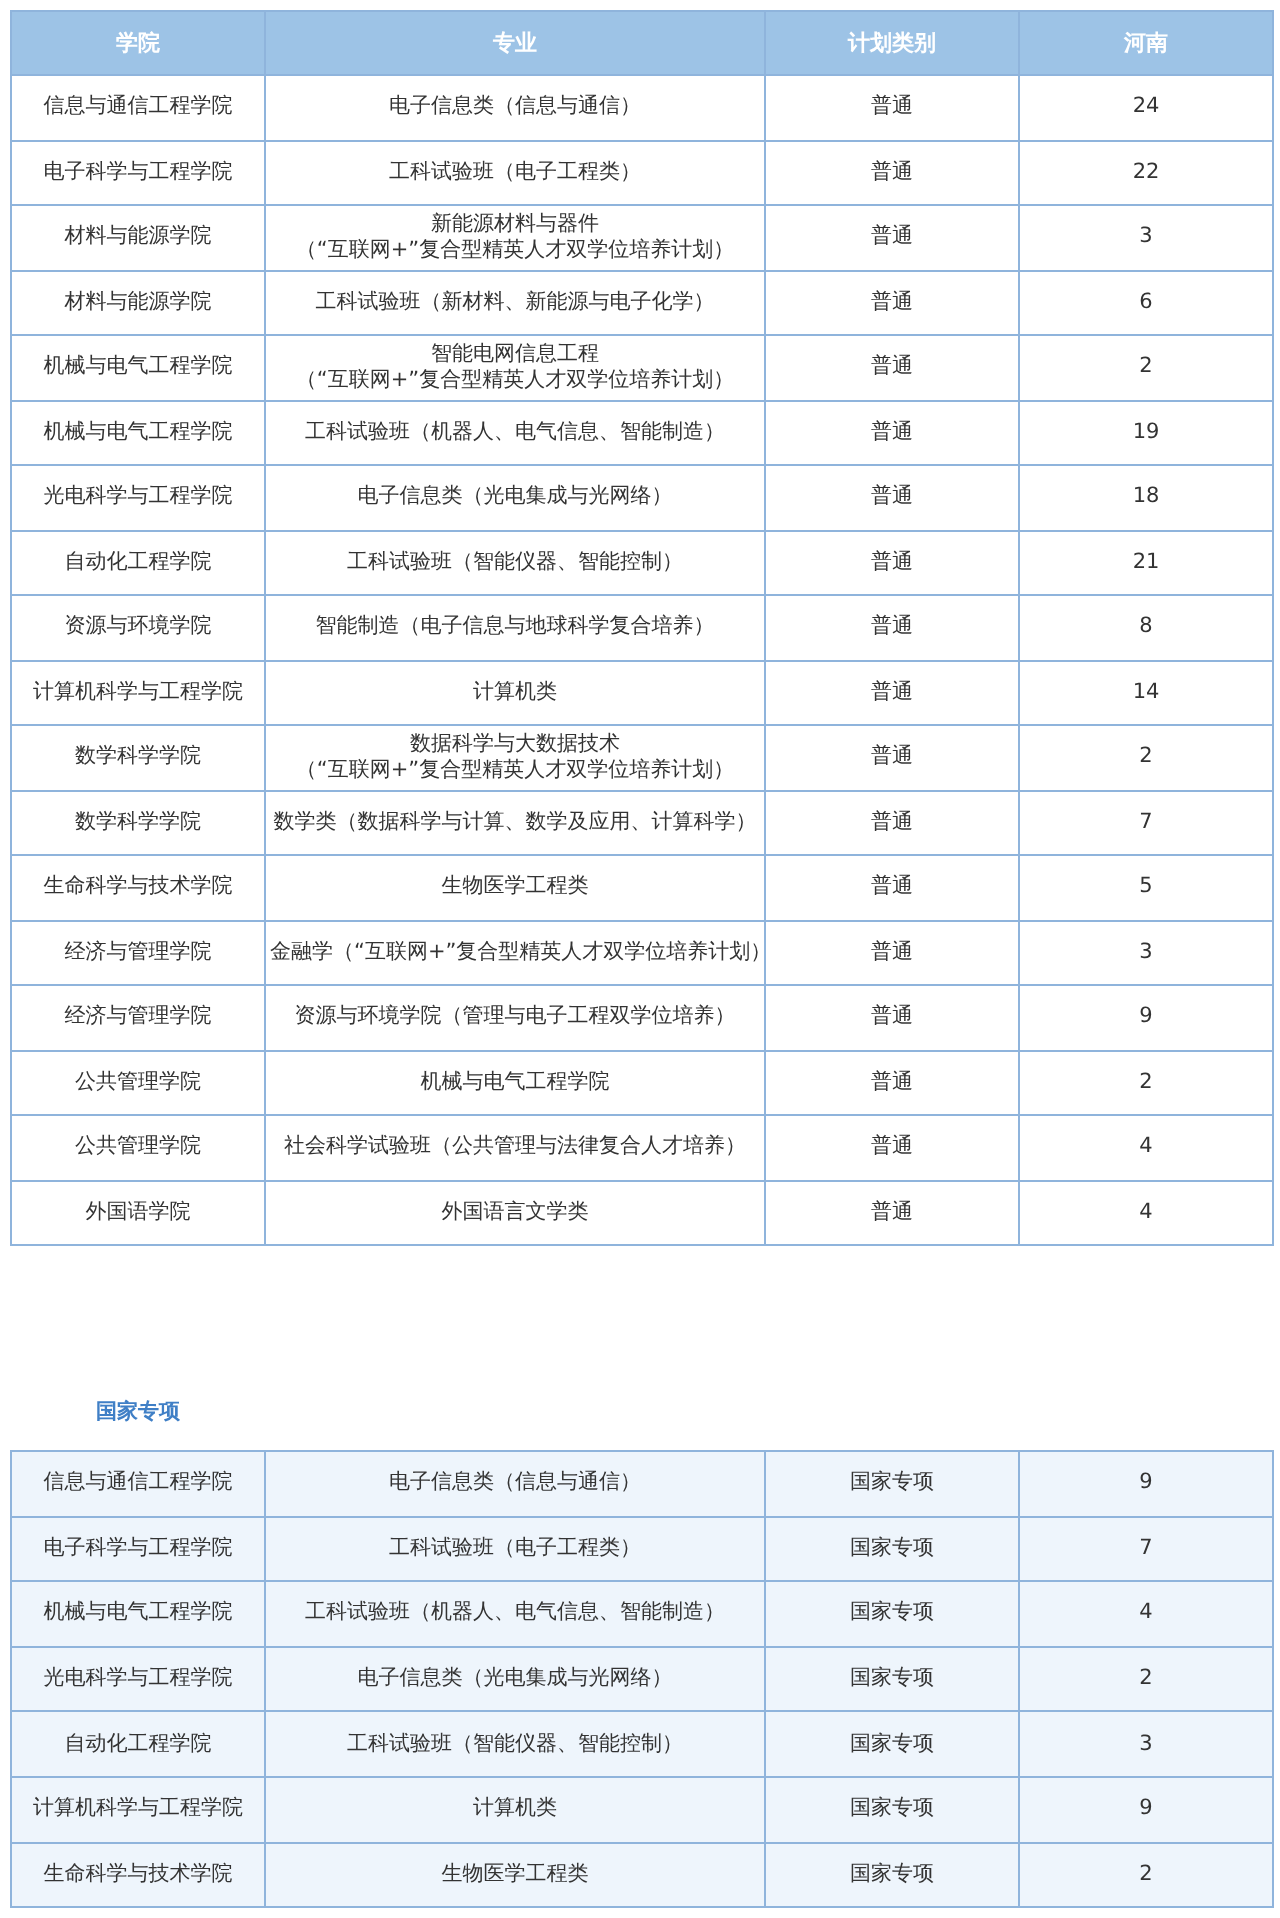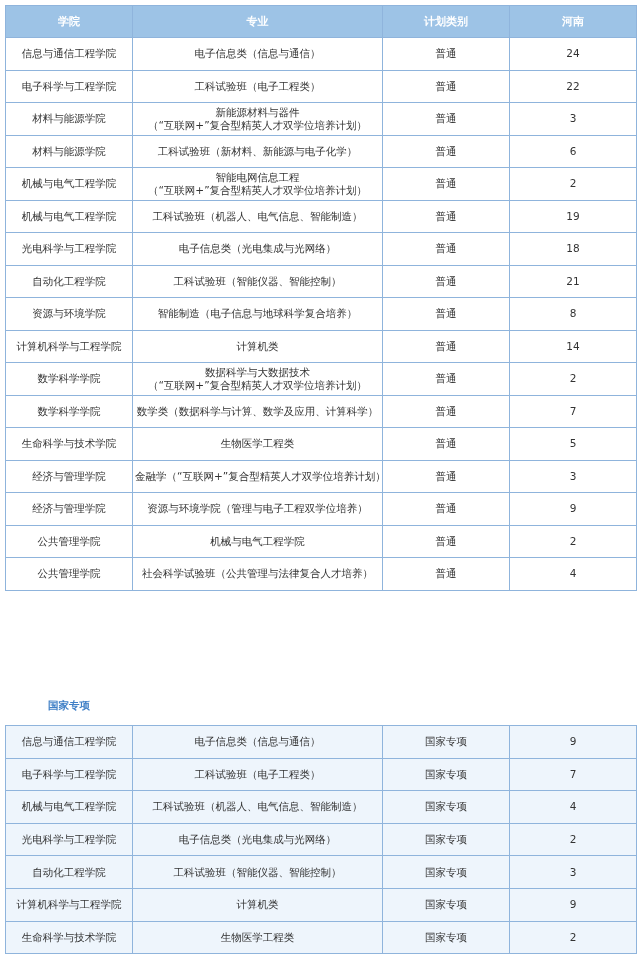--- a/index.html
+++ b/index.html
@@ -188,20 +188,28 @@
         <td>2</td>
       </tr>
       <tr>
         <td>公共管理学院</td>
         <td>
           <span class="major-line">社会科学试验班（公共管理与法律复合人才培养）</span>
         </td>
         <td>普通</td>
         <td>4</td>
       </tr>
+      <tr>
+        <td>外国语学院</td>
+        <td>
+          <span class="major-line">外国语言文学类</span>
+        </td>
+        <td>普通</td>
+        <td>4</td>
+      </tr>
     </tbody>
 </table>
 
 <div class="section-label">国家专项</div>
 
 <table id="table-national">
   <colgroup>
       <col class="c1">
       <col class="c2">
       <col class="c3">

